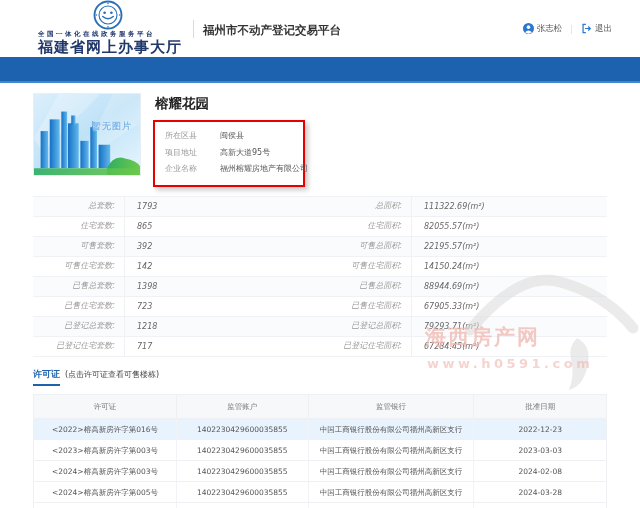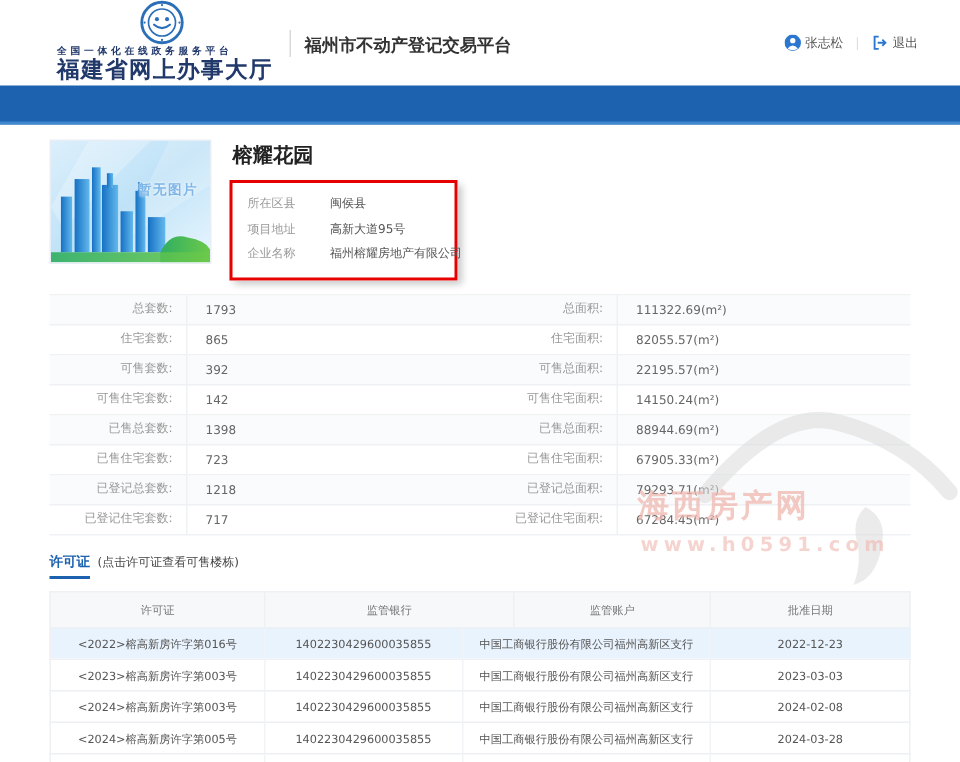--- a/index.html
+++ b/index.html
@@ -41,21 +41,21 @@
   .project-meta{margin-left:12px;}
   .project-meta h1{font-size:13.5px;font-weight:bold;color:#222;margin:2px 0 7px 2px;}
   .info-box{width:152px;border:2px solid var(--highlight-red);padding:6px 10px 7px 10px;box-shadow:3px 3px 5px rgba(0,0,0,.22);}
   .info-row{display:flex;font-size:8px;line-height:16.5px;white-space:nowrap;gap:12px;}
   .info-label{color:#999;margin-right:11px;flex:0 0 auto;}
   .info-value{color:#555;}
 
   
   .stats{display:flex;margin-top:9px;border-top:1px solid #f0f1f4;}
   .stats-col{width:50%;}
-  .stat-row{display:flex;height:20px;align-items:center;border-bottom:1px solid #f0f1f4;font-size:8px;}
+  .stat-row{display:flex;height:20px;align-items:center;border-bottom:1px solid #f0f1f4;font-size:8px;font-style:italic;}
   .stat-row:nth-child(odd){background:#fafbfc;}
   .stat-label{width:92px;text-align:right;color:#999;padding-right:9px;border-right:1px solid #f0f1f4;line-height:20px;flex:0 0 auto;}
   .stat-value{padding-left:12px;color:#666;}
 
   
   .license{margin-top:11px;}
   .license-head{display:flex;align-items:baseline;}
   .tab{color:var(--nav-blue);font-size:9px;font-weight:bold;padding-bottom:3px;border-bottom:2px solid var(--nav-blue);cursor:pointer;}
   .note{font-size:8px;color:#444;margin-left:5px;}
   .table{margin-top:8px;border-bottom:1px solid #eef0f3;}
@@ -255,22 +255,22 @@
     </section>
 
     <section class="license">
       <div class="license-head">
         <span class="tab">许可证</span>
         <span class="note">(点击许可证查看可售楼栋)</span>
       </div>
       <div class="table">
         <div class="trow thead-row" id="license-head-row">
             <div class="tcell c0">许可证</div>
+            <div class="tcell c1">监管账户</div>
             <div class="tcell c2">监管银行</div>
-            <div class="tcell c1">监管账户</div>
             <div class="tcell c3">批准日期</div>
           </div>
         <div class="tbody" id="license-body">
             <div class="trow hl">
               <div class="tcell c0">&lt;2022&gt;榕高新房许字第016号</div>
               <div class="tcell c1">1402230429600035855</div>
               <div class="tcell c2">中国工商银行股份有限公司福州高新区支行</div>
               <div class="tcell c3">2022-12-23</div>
             </div>
             <div class="trow">

